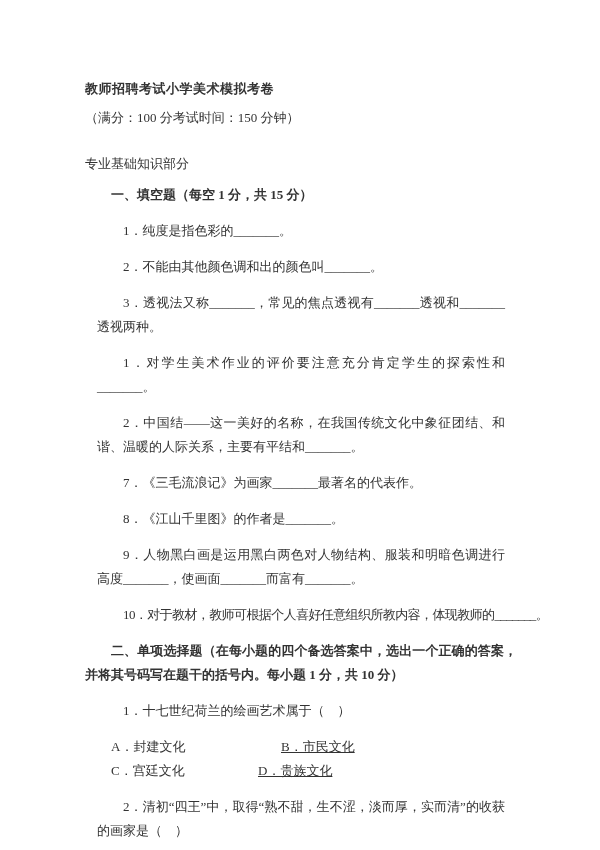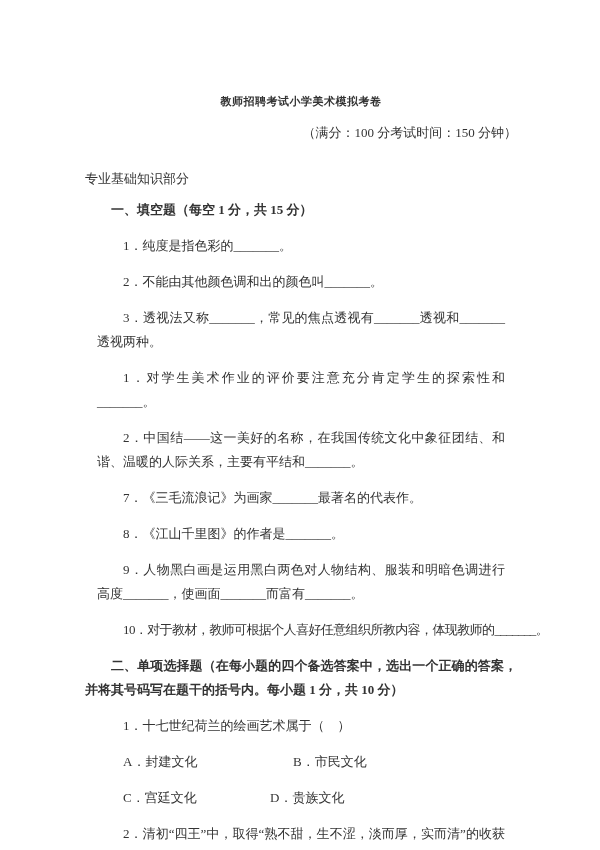--- a/index.html
+++ b/index.html
@@ -14,33 +14,32 @@
     font-family: "Liberation Serif", serif;
     color: #333333;
   }
   .doc {
     box-sizing: border-box;
     width: 600px;
     height: 850px;
     padding: 78px 83px 0 85px;
   }
   .title {
-    margin: 12px;
+    margin: 0;
     font-family: "Liberation Sans", sans-serif;
-    font-size: 11px;
+    font-size: 13px;
     line-height: 22px;
     font-weight: 700;
-    text-align: center;
     letter-spacing: 0.5px;
   }
   .subtitle {
     margin: 9px 0 0 0;
     font-size: 13px;
     line-height: 18px;
-    text-align: right;
+    text-align: left;
   }
   .part-heading {
     margin: 28px 0 0 0;
     font-size: 13px;
     line-height: 18px;
     text-align: left;
   }
   .sec-heading {
     margin: 10px 0 0 0;
     font-size: 13px;
@@ -58,24 +57,25 @@
     line-height: 24px;
     text-indent: 2em;
     text-align: justify;
   }
   .q.oneline {
     white-space: nowrap;
     letter-spacing: -0.6px;
     text-align: left;
   }
   .opts {
-    margin: 12px;
+    margin: 0;
     padding-left: 26px;
     font-size: 13px;
     line-height: 24px;
+    text-decoration: underline;
   }
   .opts .o1 {
     display: inline-block;
   }
 </style>
 </head>
 <body>
 
 <div class="doc">
 

